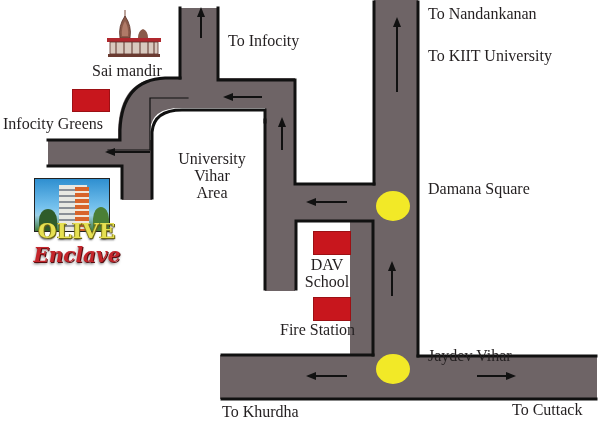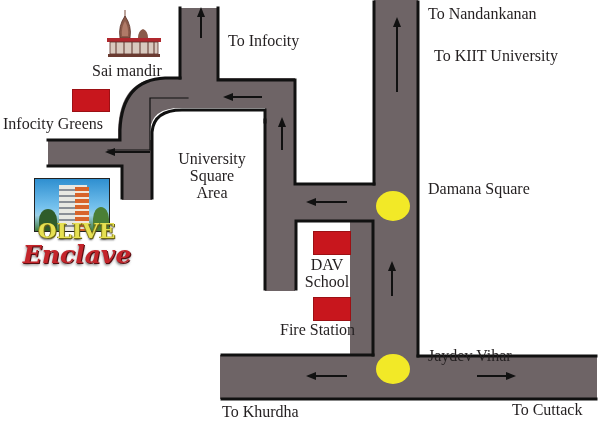--- a/index.html
+++ b/index.html
@@ -3,21 +3,21 @@
   <meta charset="utf-8">
   <style>
     html, body { margin: 0; padding: 0; background: #ffffff; }
     body { width: 600px; height: 423px; position: relative; overflow: hidden; font-family: "DejaVu Serif", "Liberation Serif", serif; }
     #map { position: absolute; left: 0; top: 0; width: 600px; height: 423px; }
     .label { position: absolute; color: #231f20; font-family: "Liberation Serif", "DejaVu Serif", serif; font-size: 16px; line-height: 18px; white-space: nowrap; }
     .label.center { text-align: center; }
     .marker { position: absolute; background: #c8161d; border: 1px solid #9c1014; }
     .olive { position: absolute; left: 22px; top: 220px; width: 110px; text-align: center; }
     .olive .t1 { font-family: "DejaVu Serif", serif; font-weight: bold; font-size: 21px; color: #e6e052; letter-spacing: 0.5px; text-shadow: 1px 1px 0 #6b6410, -1px 0 0 #8a8318, 0 2px 2px #444; line-height: 22px; }
-    .olive .t2 { font-family: "DejaVu Serif", serif; font-weight: bold; font-style: italic; font-size: 25px; color: #c4252b; text-shadow: 1px 1px 0 #5a0d10, 0 2px 3px #666; line-height: 26px; }
+    .olive .t2 { font-family: "DejaVu Serif", serif; font-weight: bold; font-style: italic; font-size: 20px; color: #c4252b; text-shadow: 1px 1px 0 #5a0d10, 0 2px 3px #666; line-height: 26px; }
     .photo { position: absolute; left: 34px; top: 178px; width: 74px; height: 52px; border: 1px solid #222; overflow: hidden; background: linear-gradient(180deg, #2f8fd0 0%, #76c2ee 55%, #9bd0e8 70%, #3f7a3a 100%); }
     .photo .bld1 { position: absolute; left: 24px; top: 6px; width: 28px; height: 46px; background: repeating-linear-gradient(180deg, #e8e8e2 0 4px, #8a8f96 4px 6px); }
     .photo .bld2 { position: absolute; left: 40px; top: 8px; width: 14px; height: 44px; background: repeating-linear-gradient(180deg, #d8642a 0 4px, #f1e6d8 4px 6px); }
     .photo .tree1 { position: absolute; left: 4px; top: 30px; width: 18px; height: 22px; background: #2f5c2a; border-radius: 50% 50% 10% 10%; }
     .photo .tree2 { position: absolute; left: 58px; top: 28px; width: 16px; height: 24px; background: #4b7f35; border-radius: 50% 50% 10% 10%; }
     .temple { position: absolute; left: 104px; top: 8px; width: 60px; height: 52px; }
   </style>
 </head>
 <body>
 
@@ -129,26 +129,26 @@
   <div class="t1">OLIVE</div>
   <div class="t2">Enclave</div>
 </div>
 
 <div class="label" style="left:228px; top:32px;">To Infocity</div>
 <div class="label" style="left:92px; top:62px;">Sai mandir</div>
 <div class="label" style="left:3px; top:115px;">Infocity Greens</div>
 
 <div class="label center" style="left:162px; top:150px; width:100px; line-height:17px;">
   <div>University</div>
-  <div>Square</div>
+  <div>Vihar</div>
   <div>Area</div>
 </div>
 
 <div class="label" style="left:428px; top:5px;text-align:center;">To Nandankanan</div>
-<div class="label" style="left:428px; top:47px;margin-left:6px;">To KIIT University</div>
+<div class="label" style="left:428px; top:47px;">To KIIT University</div>
 <div class="label" style="left:428px; top:180px;">Damana Square</div>
 
 <div class="label center" style="left:296px; top:256px; width:62px; line-height:17px;">
   <div>DAV</div>
   <div>School</div>
 </div>
 
 <div class="label" style="left:280px; top:321px;">Fire Station</div>
 <div class="label" style="left:428px; top:312px;margin-top:35px;">Jaydev Vihar</div>
 <div class="label" style="left:222px; top:403px;">To Khurdha</div>

